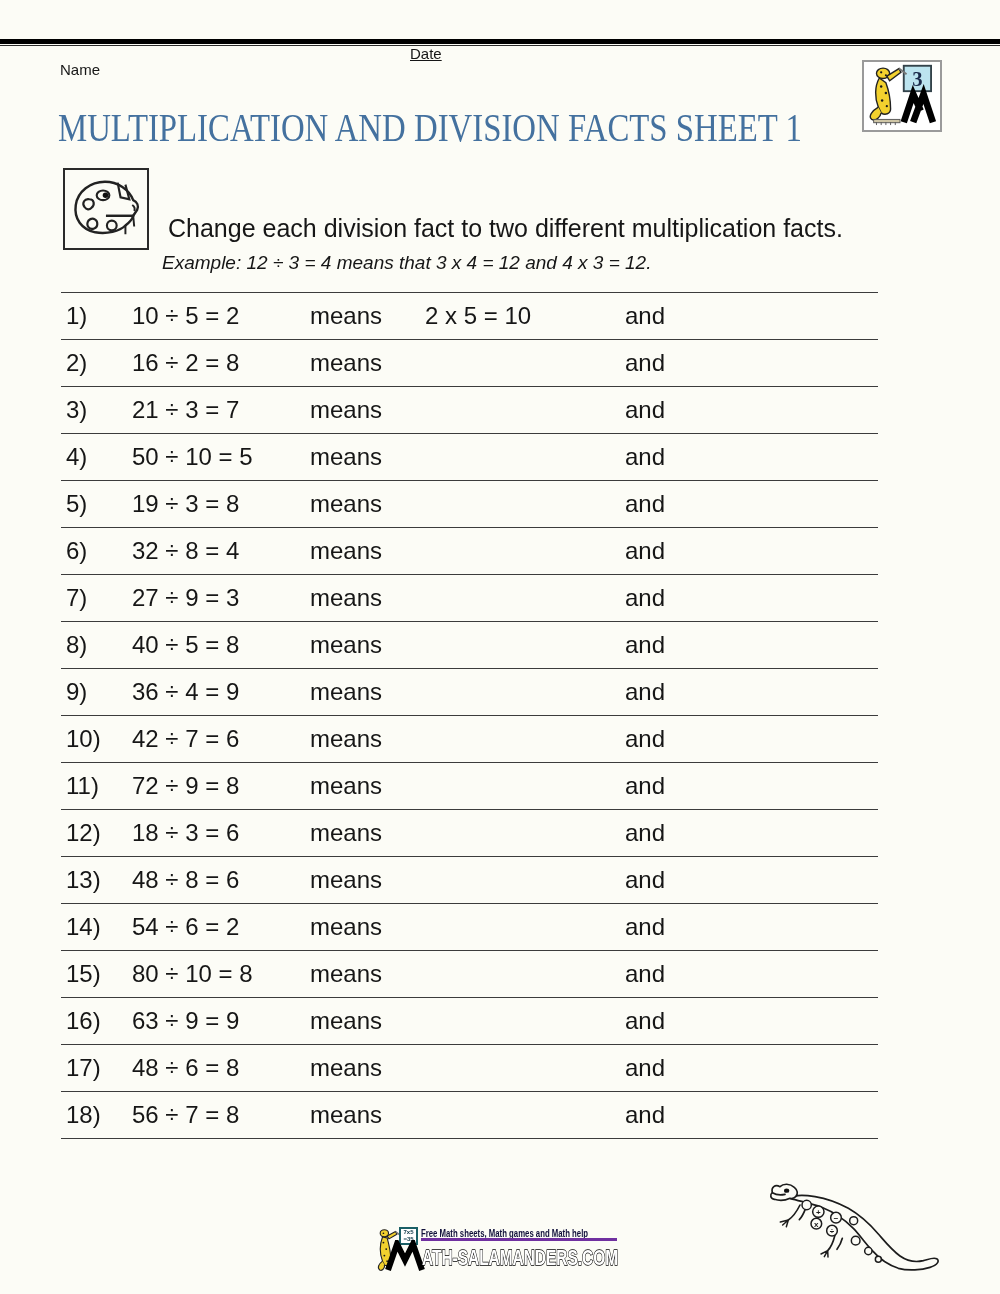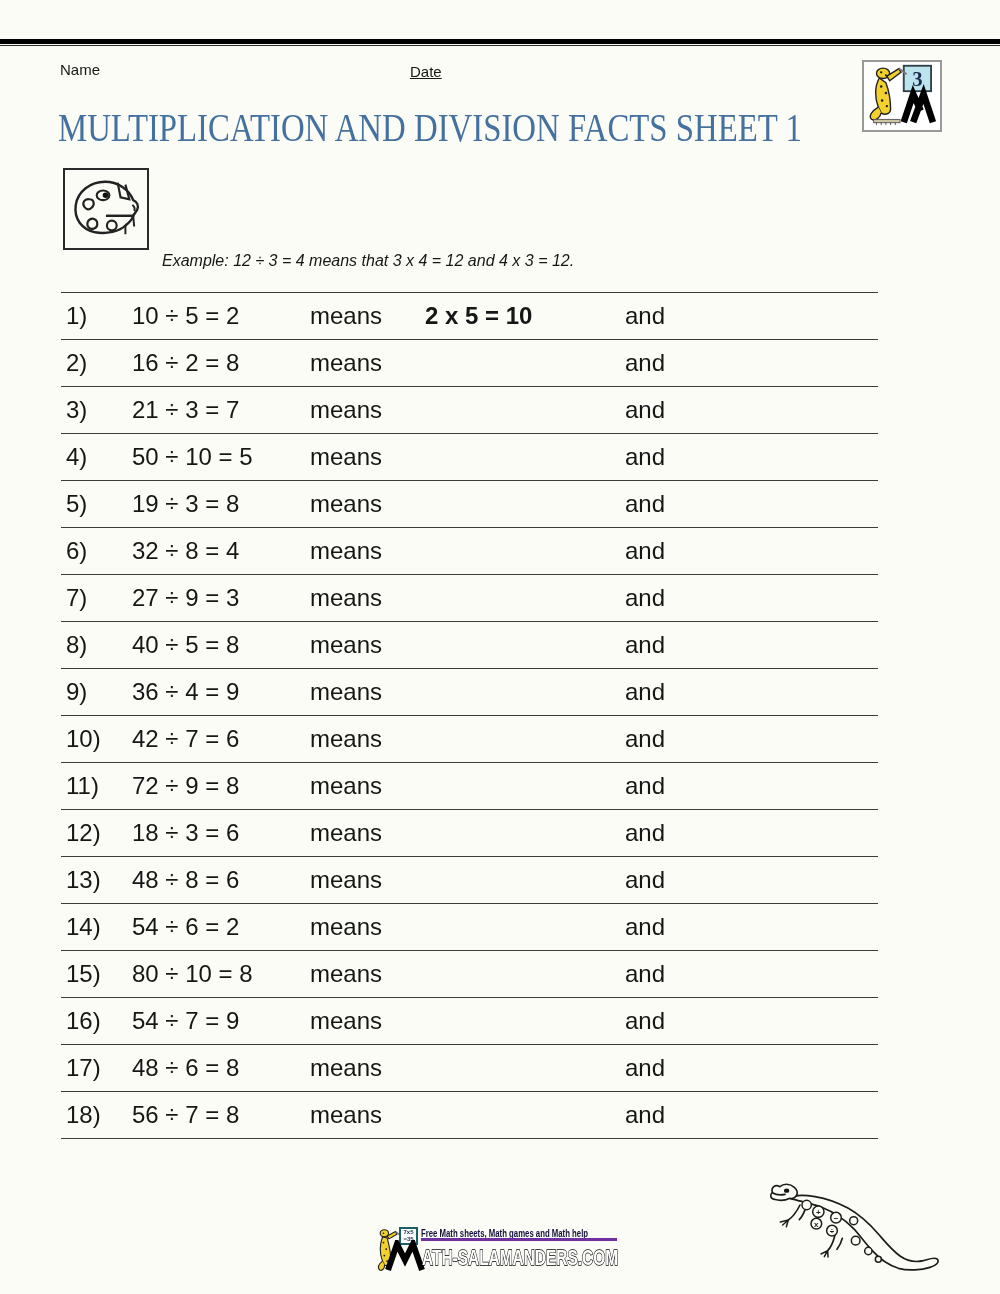--- a/index.html
+++ b/index.html
@@ -4,43 +4,43 @@
 <style>
   html,body{margin:0;padding:0;background:#ffffff;}
   .page{position:relative;width:1000px;height:1294px;margin:0 auto;background:#fcfcf6;
         font-family:"Liberation Sans",sans-serif;color:#161616;overflow:hidden;}
 
   
   .top-rule{position:absolute;left:0;top:39px;width:1000px;height:8px;
     background:linear-gradient(to bottom,#000 0 5px,#fcfcf6 5px 6px,#2b2b2b 6px 7.5px,transparent 7.5px);}
 
   .name-label{position:absolute;left:60px;top:61px;font-size:15px;}
-  .date-label{position:absolute;left:410px;top:63px;font-size:15px;text-decoration:underline;}
+  .date-label{position:absolute;left:410px;top:45px;font-size:15px;text-decoration:underline;}
 
   .page-title{position:absolute;left:58px;top:104px;font-family:"Liberation Serif",serif;
     font-size:40px;color:#44719f;white-space:nowrap;transform:scaleX(.82);transform-origin:left top;}
 
   
   .grade-badge{position:absolute;left:862px;top:60px;width:76px;height:68px;
     border:2px solid #9a9a9a;background:#fff;}
 
   
   .instr-icon-box{position:absolute;left:63px;top:168px;width:82px;height:78px;border:2px solid #2a2a2a;}
   .instr-line1{position:absolute;left:168px;top:172px;font-size:25px;white-space:nowrap;}
   .instr-line2{position:absolute;left:168px;top:214px;font-size:25px;white-space:nowrap;}
-  .instr-example{position:absolute;left:162px;top:252px;font-size:16px;font-style:italic;white-space:nowrap;}
+  .instr-example{position:absolute;left:162px;top:252px;font-size:19px;font-style:italic;white-space:nowrap;}
 
   
   .wtable{position:absolute;left:61px;top:292px;width:817px;border-top:1px solid #3c3c3c;}
   .wrow{position:relative;height:46px;border-bottom:1px solid #3c3c3c;}
   .wrow .cell{position:absolute;top:0;height:46px;line-height:46px;font-size:24px;white-space:nowrap;}
   .c-num {left:5px;}
   .c-fact{left:71px;}
   .c-means{left:249px;}
-  .c-ans1{left:364px;width:180px;font-weight:bold;}
+  .c-ans1{left:364px;width:180px;}
   .c-and{left:564px;}
   .c-ans2{left:640px;width:170px;}
 
   
   .footer-salamander{position:absolute;left:376px;top:1227px;}
   .footer-board{position:absolute;left:399px;top:1227px;width:15px;height:14px;border:2px solid #1a5f66;
     background:#fff;font-size:6px;font-weight:bold;color:#123a4a;line-height:7px;text-align:center;}
   .footer-tagline{position:absolute;left:421px;top:1227px;font-size:10.5px;font-weight:bold;color:#10103a;
     white-space:nowrap;transform:scaleX(.74);transform-origin:left top;}
   .footer-rule{position:absolute;left:421px;top:1238px;width:196px;height:2.5px;background:#7030a0;}
@@ -94,20 +94,21 @@
       <ellipse cx="39" cy="26" rx="6.5" ry="5" fill="none" stroke="#222" stroke-width="2.2"></ellipse>
       <circle cx="41.5" cy="26" r="2.8" fill="#111"></circle>
       <path d="M 54,13 L 57,28 L 66,30 L 62,15" fill="none" stroke="#222" stroke-width="2.2"></path>
       <path d="M 20,38 C 17,34 20,29 25,30 C 30,30 31,36 27,39 C 25,41 22,41 20,38 Z" fill="none" stroke="#222" stroke-width="2.2"></path>
       <path d="M 24,52 C 21,57 25,62 30,60 C 34,59 34,53 31,51 C 28,49 26,50 24,52 Z" fill="none" stroke="#222" stroke-width="2.2"></path>
       <circle cx="48" cy="57" r="5" fill="none" stroke="#222" stroke-width="2.2"></circle>
       <path d="M 62,57 L 62,66 M 70,47 L 71,58" stroke="#222" stroke-width="2" fill="none"></path>
     </svg>
   </div>
 
+  <div class="instr-line2">Change each division fact to two different multiplication facts.</div>
   <div class="instr-example">Example: 12 ÷ 3 = 4 means that 3 x 4 = 12 and 4 x 3 = 12.</div>
 
   <div class="wtable" id="rows">
       <div class="wrow">
         <span class="cell c-num">1)</span>
         <span class="cell c-fact">10 ÷ 5 = 2</span>
         <span class="cell c-means">means</span>
         <span class="cell c-ans1">2 x 5 = 10</span>
         <span class="cell c-and">and</span>
         <span class="cell c-ans2"></span>
@@ -219,21 +220,21 @@
       <div class="wrow">
         <span class="cell c-num">15)</span>
         <span class="cell c-fact">80 ÷ 10 = 8</span>
         <span class="cell c-means">means</span>
         <span class="cell c-ans1"></span>
         <span class="cell c-and">and</span>
         <span class="cell c-ans2"></span>
       </div>
       <div class="wrow">
         <span class="cell c-num">16)</span>
-        <span class="cell c-fact">54 ÷ 7 = 9</span>
+        <span class="cell c-fact">63 ÷ 9 = 9</span>
         <span class="cell c-means">means</span>
         <span class="cell c-ans1"></span>
         <span class="cell c-and">and</span>
         <span class="cell c-ans2"></span>
       </div>
       <div class="wrow">
         <span class="cell c-num">17)</span>
         <span class="cell c-fact">48 ÷ 6 = 8</span>
         <span class="cell c-means">means</span>
         <span class="cell c-ans1"></span>

